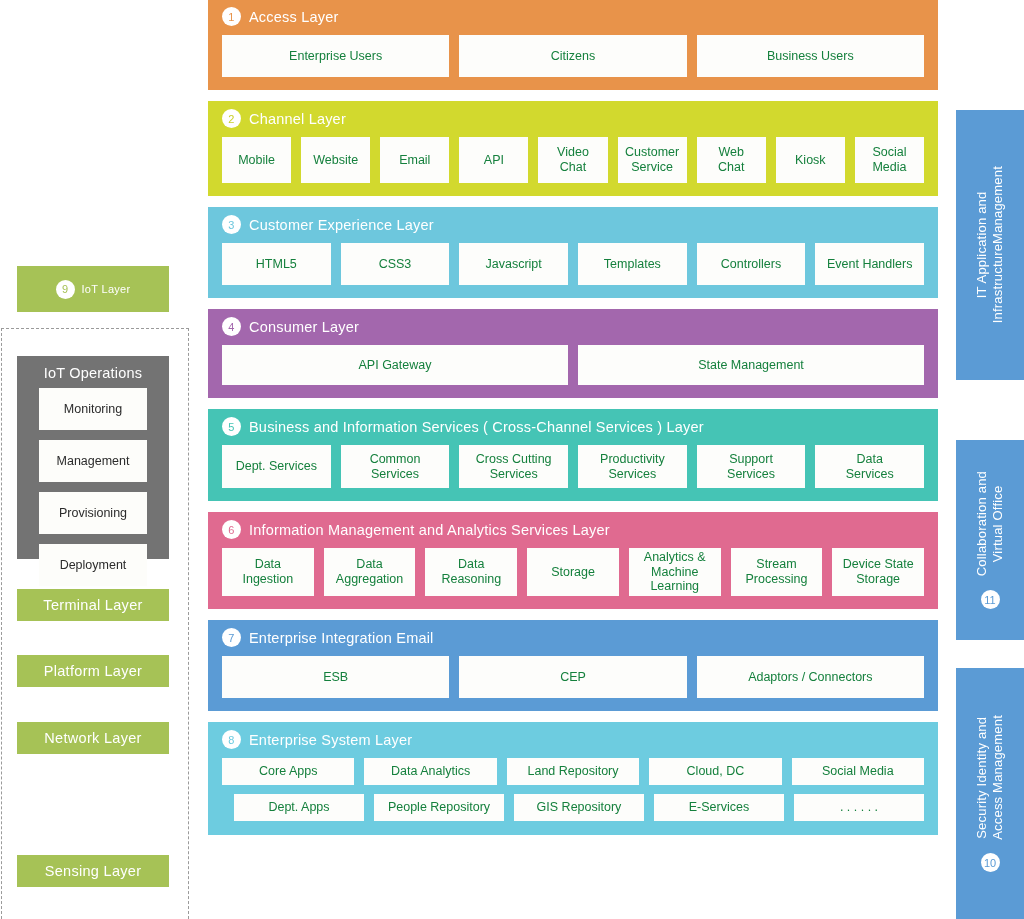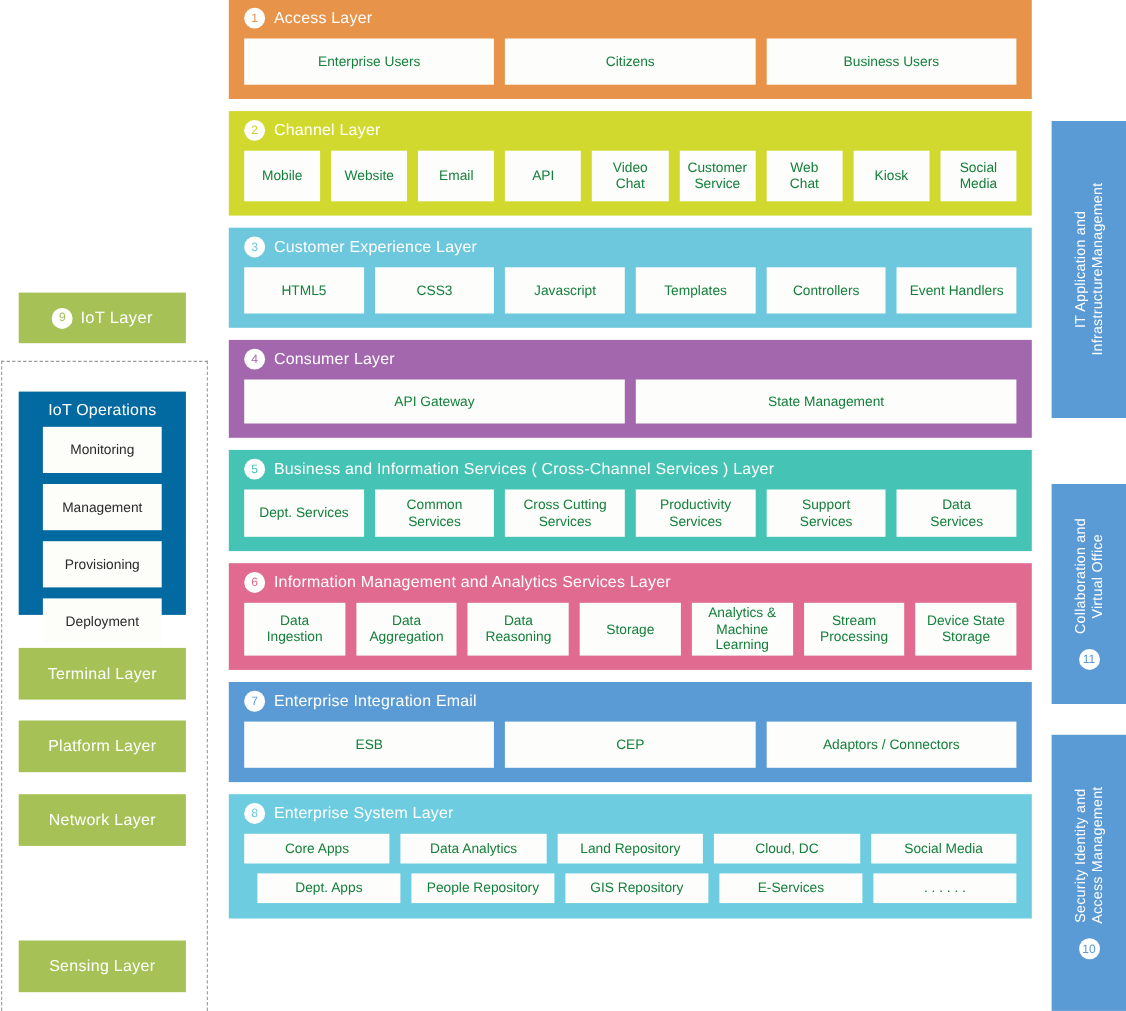--- a/index.html
+++ b/index.html
@@ -25,52 +25,52 @@
   }
   .iot-layer-head {
     position: absolute;
     left: 17px; top: 266px;
     width: 152px; height: 46px;
     background: #A6C256;
     display: flex; align-items: center; justify-content: center;
     gap: 7px;
   }
   .iot-layer-head .lbl {
-    color: #ffffff; font-size: 15px; letter-spacing: .3px;
+    color: #ffffff; font-size: 11px; letter-spacing: .3px;
   }
   #iot-dashed-box {
     position: absolute;
     left: 1px; top: 328px;
     width: 188px; height: 591px;
     border: 1.5px dashed #9a9a9a;
     border-bottom: none;
   }
   #iot-operations {
     position: absolute;
     left: 17px; top: 356px;
     width: 152px; height: 203px;
-    background: #0369a1;
+    background: #737373;
     padding: 9px 22px 0 22px;
   }
   #iot-operations .title {
     color: #ffffff; font-size: 14.5px; text-align: center;
     margin-bottom: 7px; letter-spacing: .2px;
   }
   #iot-operations .op-box {
     height: 42px; background: #fdfdfa;
     display: flex; align-items: center; justify-content: center;
     font-size: 12.5px; color: #2b2b2b;
     margin-bottom: 10px;
   }
   #iot-operations .op-box:last-child { margin-bottom: 0; }
 
   .iot-stack-item {
     position: absolute;
     left: 17px;
-    width: 152px; height: 47px;
+    width: 152px; height: 32px;
     background: #A6C256;
     display: flex; align-items: center; justify-content: center;
     color: #ffffff; font-size: 14.5px; letter-spacing: .3px;
   }
 
   
   .badge {
     width: 19px; height: 19px; border-radius: 50%;
     background: #ffffff;
     display: inline-flex; align-items: center; justify-content: center;

